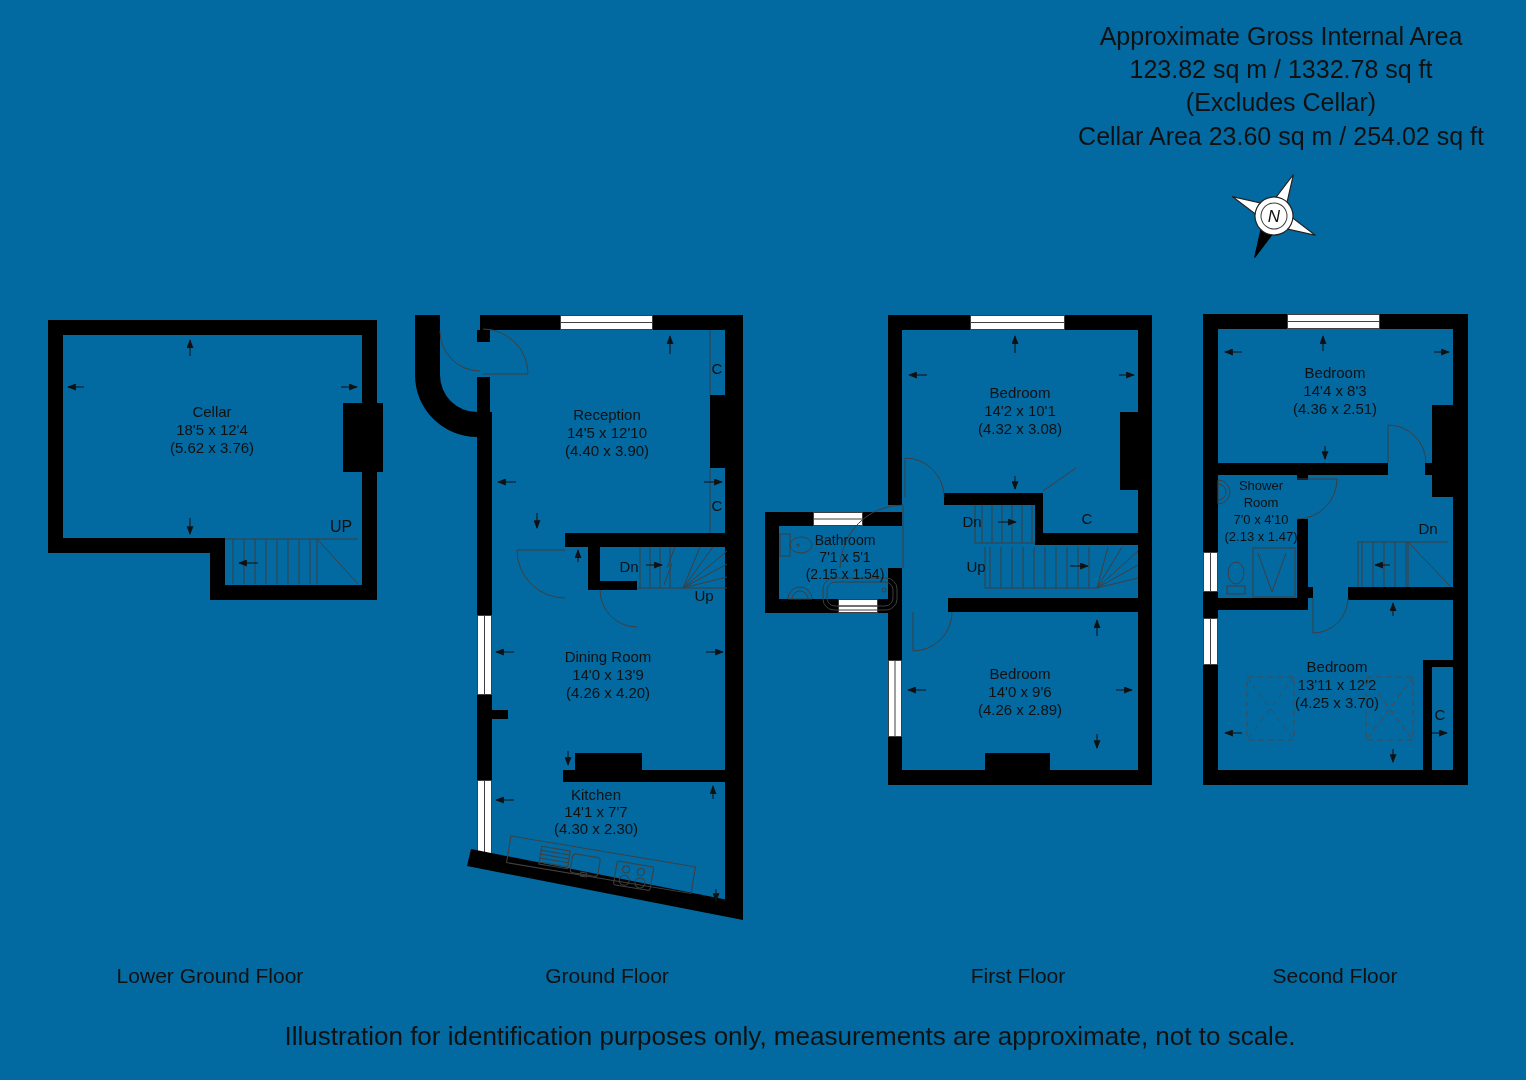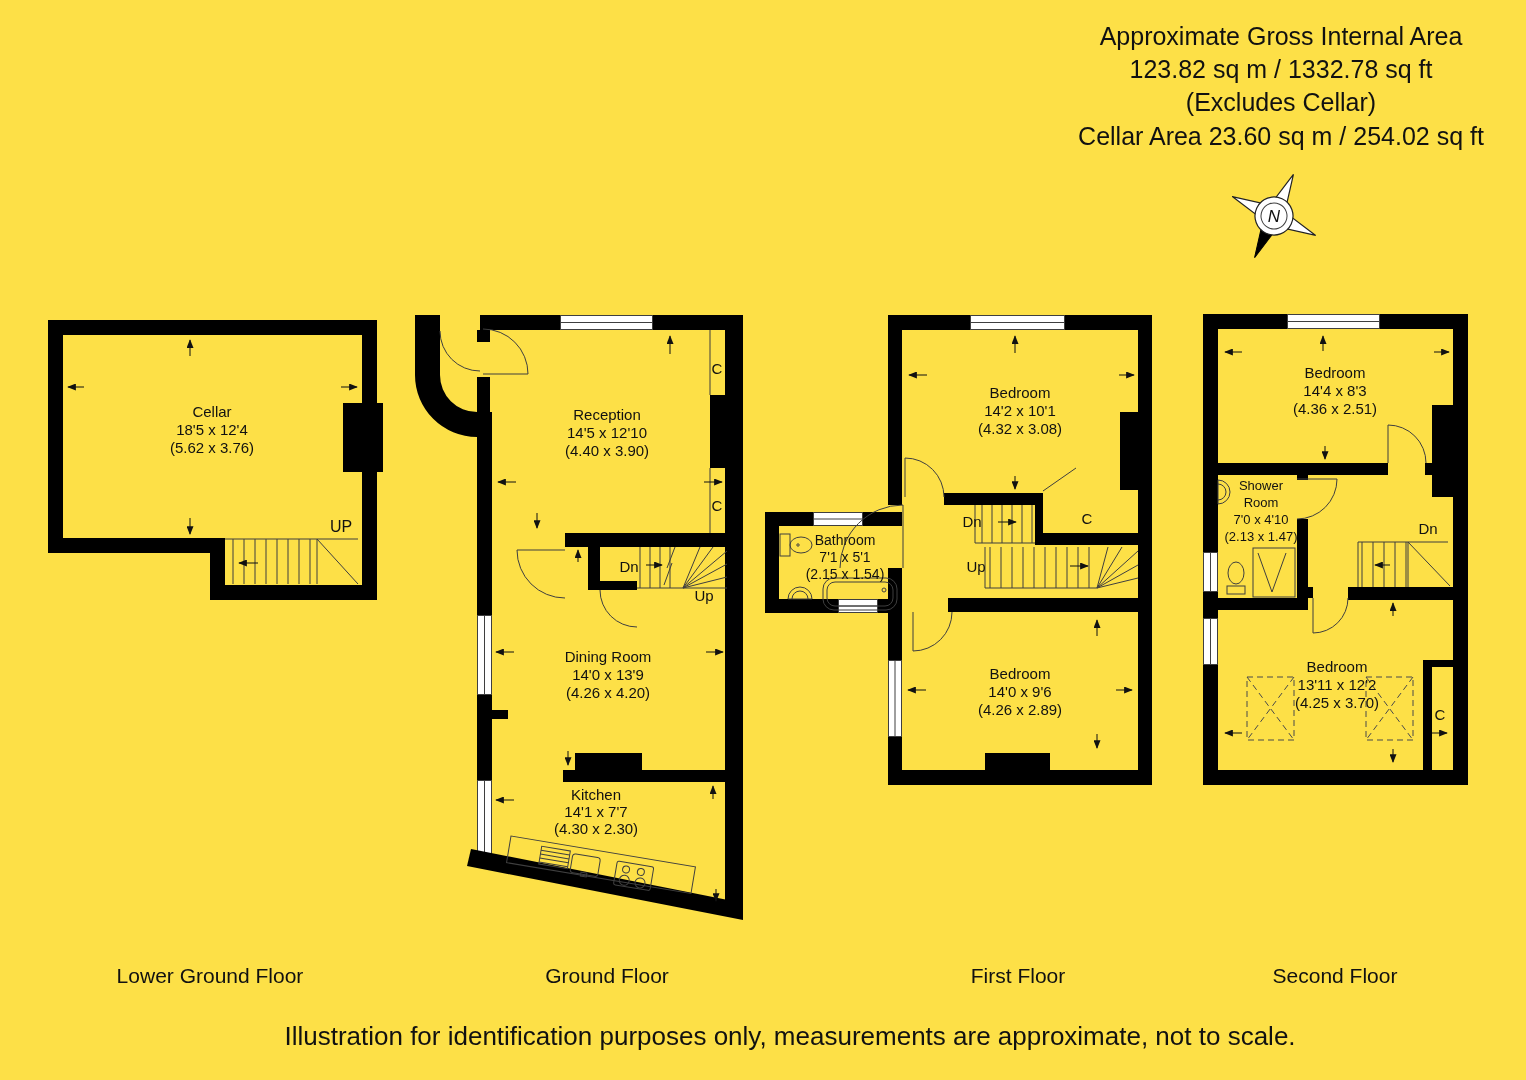--- a/index.html
+++ b/index.html
@@ -1,16 +1,16 @@
 <!DOCTYPE html>
 <html><head>
 <meta charset="utf-8">
 <style>
   html,body{margin:0;padding:0;background:#fff;}
-  .page{position:relative;width:1526px;height:1080px;background:#fde047;overflow:hidden;}
+  .page{position:relative;width:1526px;height:1080px;background:#0369a1;overflow:hidden;}
   svg{display:block;}
   text{font-family:"Liberation Sans",sans-serif;fill:#111;}
   .hdr{font-size:25px;text-anchor:middle;}
   .ftr{font-size:26px;text-anchor:middle;}
   .cap{font-size:21px;text-anchor:middle;}
   .room{font-size:15px;text-anchor:middle;}
   .bath{font-size:14px;text-anchor:middle;}
   .rsmall{font-size:13px;text-anchor:middle;}
   .lbl{font-size:15px;text-anchor:middle;}
   .lbl16{font-size:16px;text-anchor:middle;}

